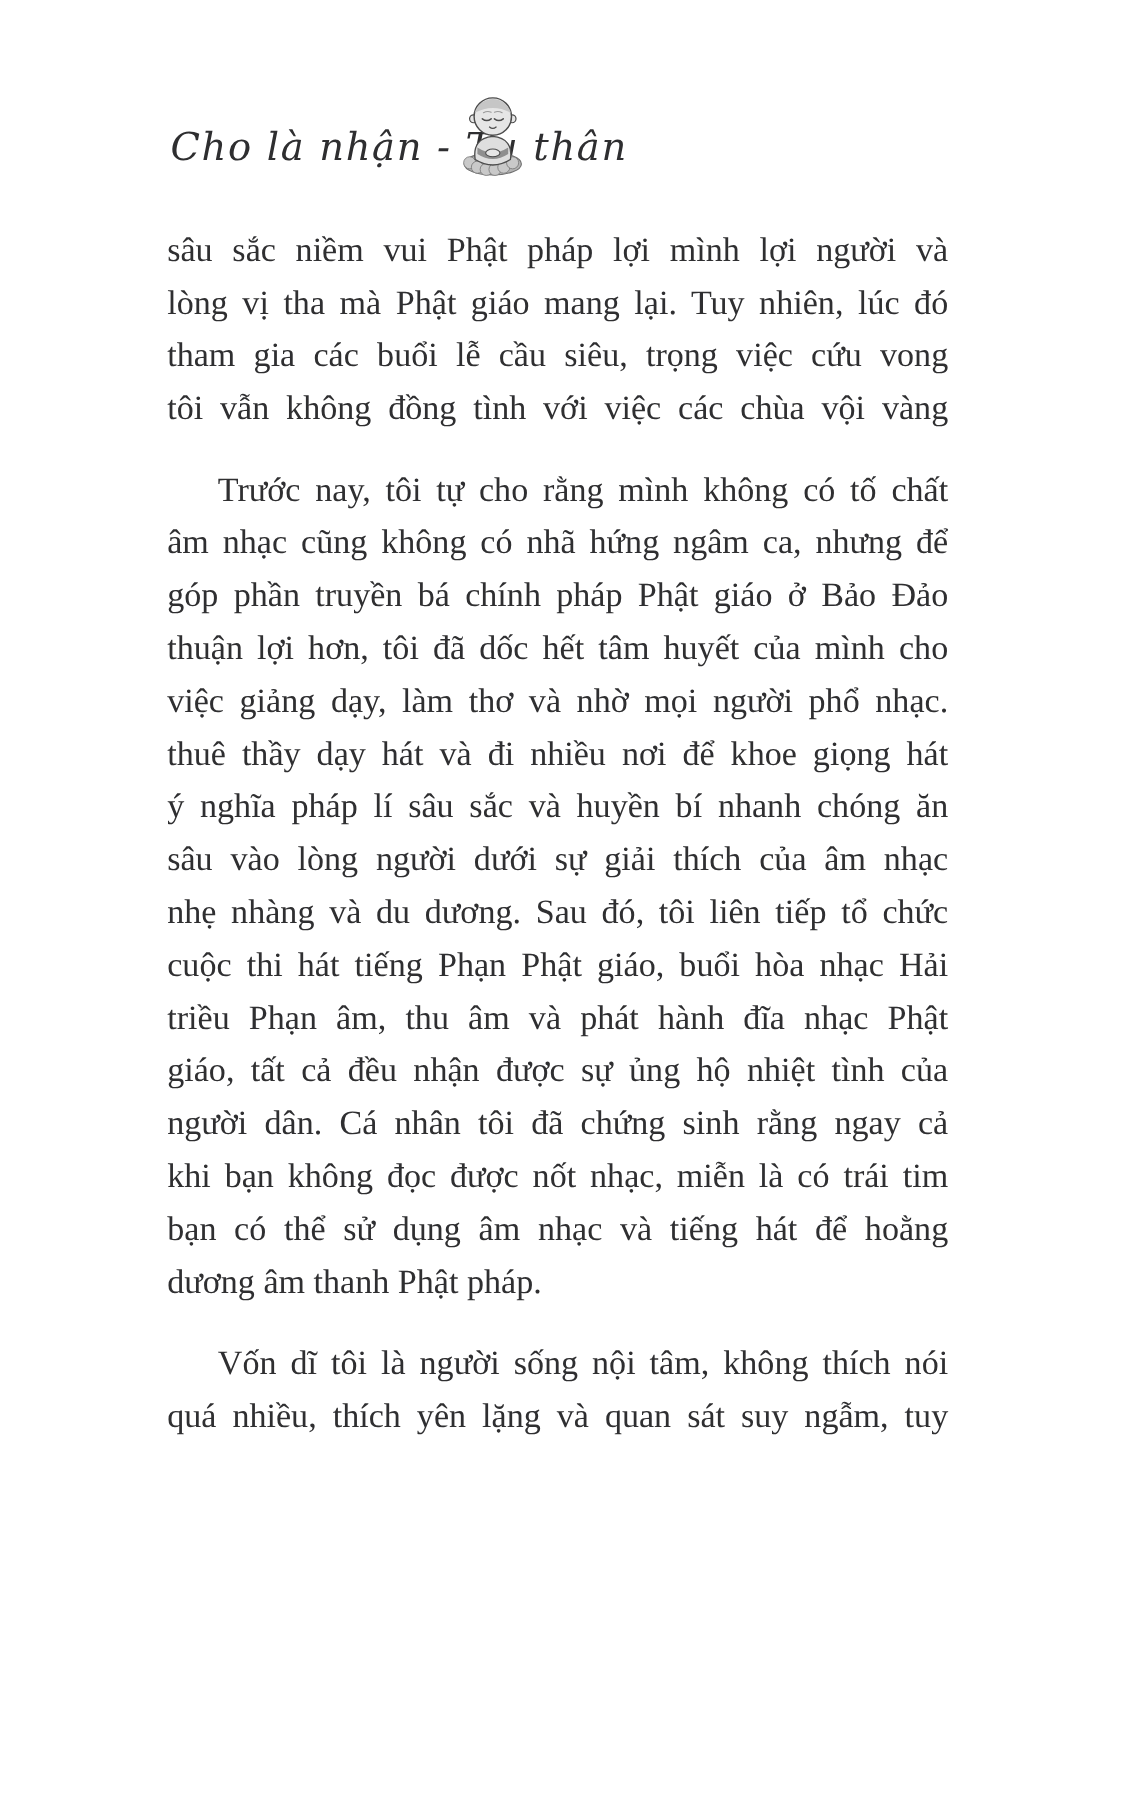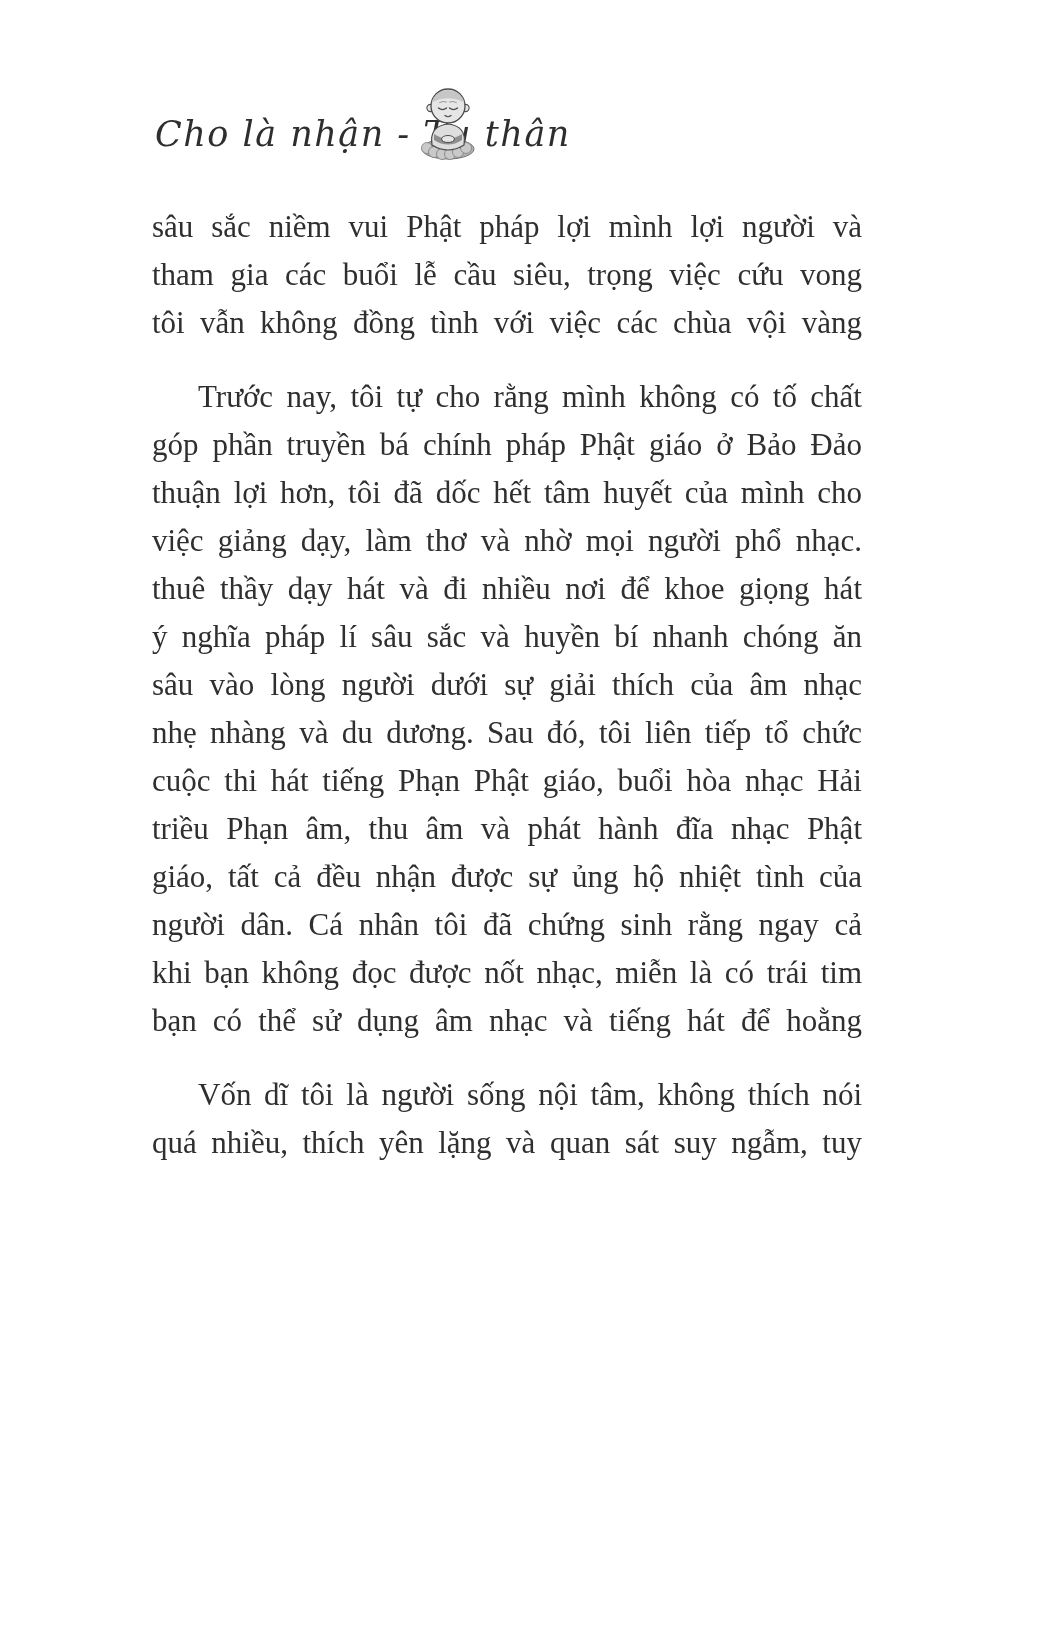--- a/index.html
+++ b/index.html
@@ -82,38 +82,41 @@
       <path d="M30.5,26 q4,3.2 8,0" fill="none" stroke="#4c4c4c" stroke-width="1.4" stroke-linecap="round"></path>
       <path d="M20.5,20.5 q3.5,-2 7,-0.5" fill="none" stroke="#9a9a9a" stroke-width="1" stroke-linecap="round"></path>
       <path d="M30.5,20 q3.5,-1.5 7,0.5" fill="none" stroke="#9a9a9a" stroke-width="1" stroke-linecap="round"></path>
       <path d="M26,33.5 q3,2.5 6,0" fill="none" stroke="#4c4c4c" stroke-width="1.2" stroke-linecap="round"></path>
     </svg>
   </div>
 
   <main class="body-text" id="paragraphs">
       <div class="para">
         <div class="line fill">sâu sắc niềm vui Phật pháp lợi mình lợi người và</div>
+        <div class="line fill">lòng vị tha mà Phật giáo mang lại. Tuy nhiên, lúc đó</div>
         <div class="line fill">tham gia các buổi lễ cầu siêu, trọng việc cứu vong</div>
         <div class="line fill">tôi vẫn không đồng tình với việc các chùa vội vàng</div>
       </div>
       <div class="para indent">
         <div class="line fill">Trước nay, tôi tự cho rằng mình không có tố chất</div>
+        <div class="line fill">âm nhạc cũng không có nhã hứng ngâm ca, nhưng để</div>
         <div class="line fill">góp phần truyền bá chính pháp Phật giáo ở Bảo Đảo</div>
         <div class="line fill">thuận lợi hơn, tôi đã dốc hết tâm huyết của mình cho</div>
         <div class="line fill">việc giảng dạy, làm thơ và nhờ mọi người phổ nhạc.</div>
         <div class="line fill">thuê thầy dạy hát và đi nhiều nơi để khoe giọng hát</div>
         <div class="line fill">ý nghĩa pháp lí sâu sắc và huyền bí nhanh chóng ăn</div>
         <div class="line fill">sâu vào lòng người dưới sự giải thích của âm nhạc</div>
         <div class="line fill">nhẹ nhàng và du dương. Sau đó, tôi liên tiếp tổ chức</div>
         <div class="line fill">cuộc thi hát tiếng Phạn Phật giáo, buổi hòa nhạc Hải</div>
         <div class="line fill">triều Phạn âm, thu âm và phát hành đĩa nhạc Phật</div>
         <div class="line fill">giáo, tất cả đều nhận được sự ủng hộ nhiệt tình của</div>
         <div class="line fill">người dân. Cá nhân tôi đã chứng sinh rằng ngay cả</div>
         <div class="line fill">khi bạn không đọc được nốt nhạc, miễn là có trái tim</div>
         <div class="line fill">bạn có thể sử dụng âm nhạc và tiếng hát để hoằng</div>
+        <div class="line">dương âm thanh Phật pháp.</div>
       </div>
       <div class="para indent">
         <div class="line fill">Vốn dĩ tôi là người sống nội tâm, không thích nói</div>
         <div class="line fill">quá nhiều, thích yên lặng và quan sát suy ngẫm, tuy</div>
       </div>
     </main>
 
   <div class="page-footer">
     
   </div>

